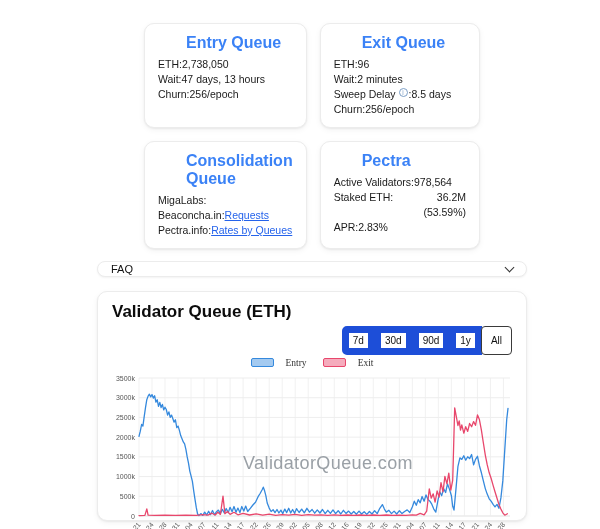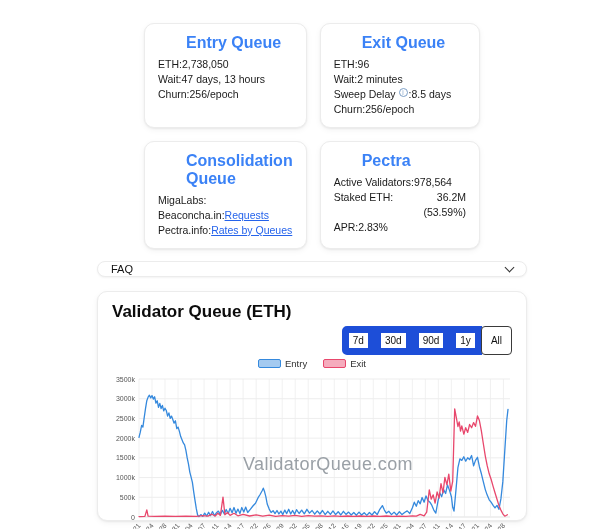--- a/index.html
+++ b/index.html
@@ -34,21 +34,21 @@
   .chart-title { font-size:17px; font-weight:700; color:#0b0b0b; }
   .range-row { display:flex; justify-content:flex-end; margin-top:4px; }
   .range-btn { border:7px solid #1d4ed8; background:#fff; padding:2px 4px;
     margin-left:-1px; font-size:10px; color:#111; cursor:pointer;
     font-family:"Liberation Sans",sans-serif; }
   .range-btn:first-child { border-radius:5px 0 0 5px; }
   .range-btn.active { border:1.5px solid #3a3a3a; border-radius:4px;
     position:relative; z-index:2; padding:1.5px 9px; }
   .legend-row { display:flex; justify-content:center; gap:16px; margin-top:3px;
     align-items:center; }
-  .legend-item { display:flex; align-items:center; gap:4px; cursor:pointer; }
+  .legend-item { display:flex; gap:12px; cursor:pointer;font-family:Liberation Serif, serif; }
   .legend-swatch { width:23px; height:9px; border-radius:2px; }
   .legend-label { font-size:9.5px; color:#333; }
   .chart-area { position:relative; margin-top:1px; }
   .watermark { position:absolute; left:54%; top:84px; transform:translateX(-50%);
     font-size:18px; color:#9aa0a6; letter-spacing:.4px; pointer-events:none;
     white-space:nowrap; }
 </style>
 </head>
 <body>
 

